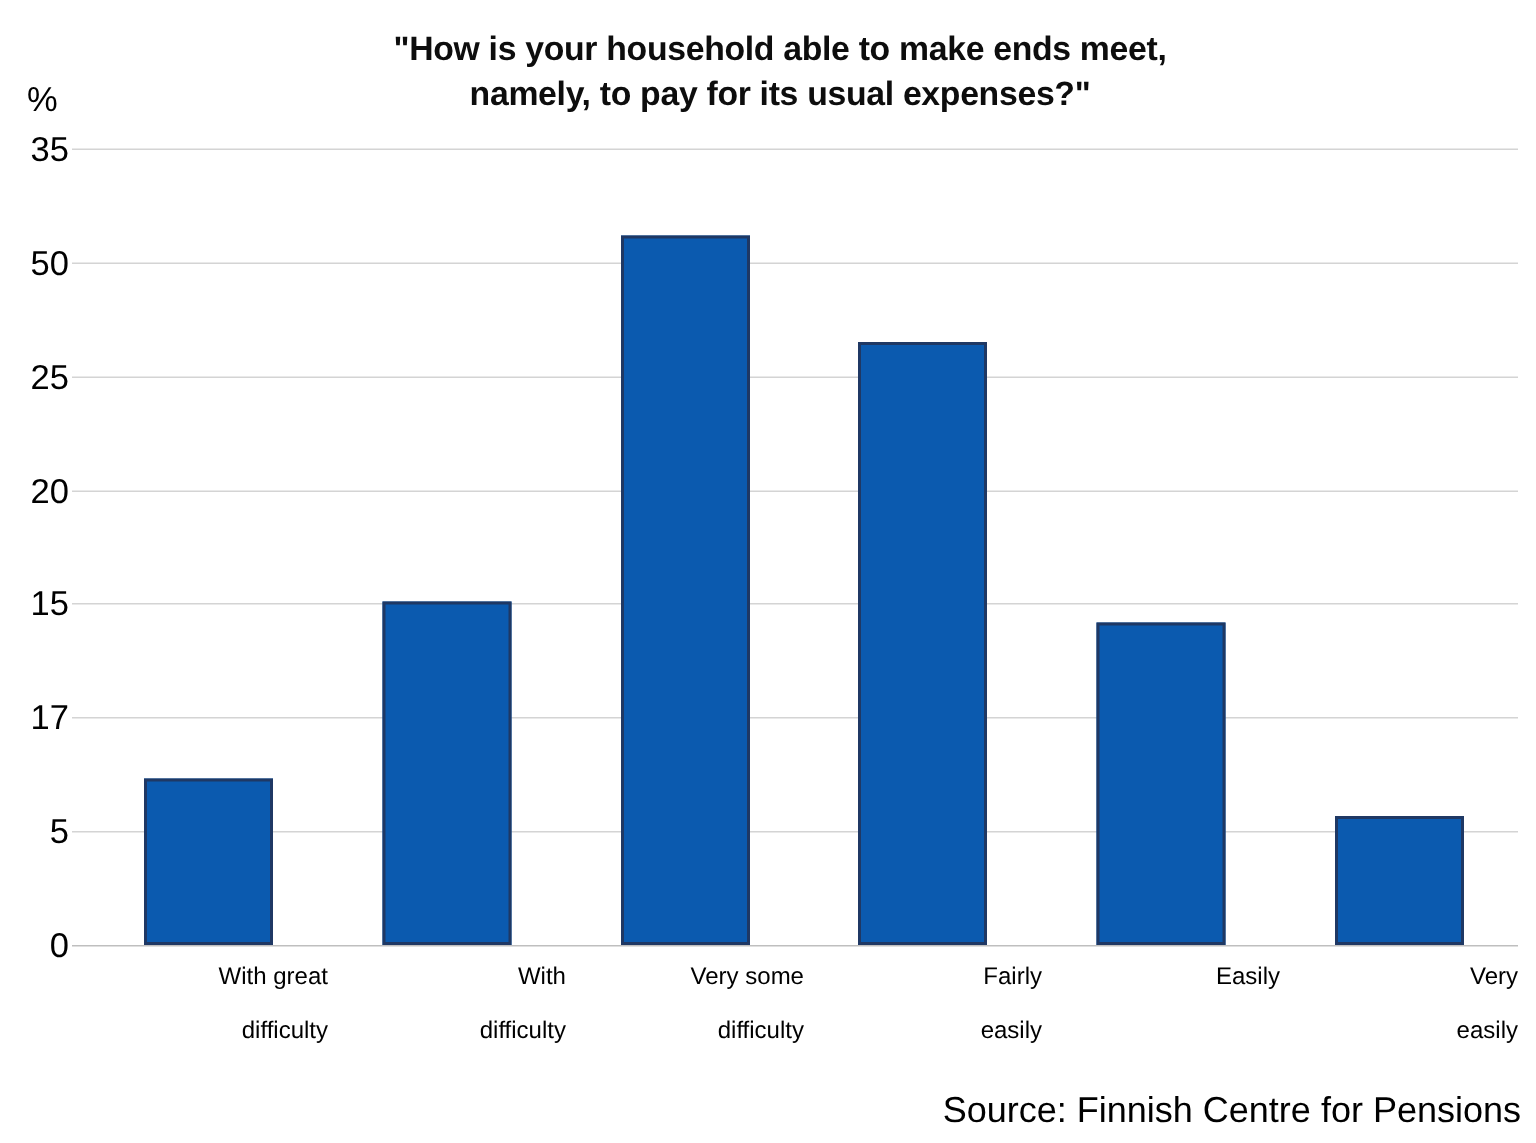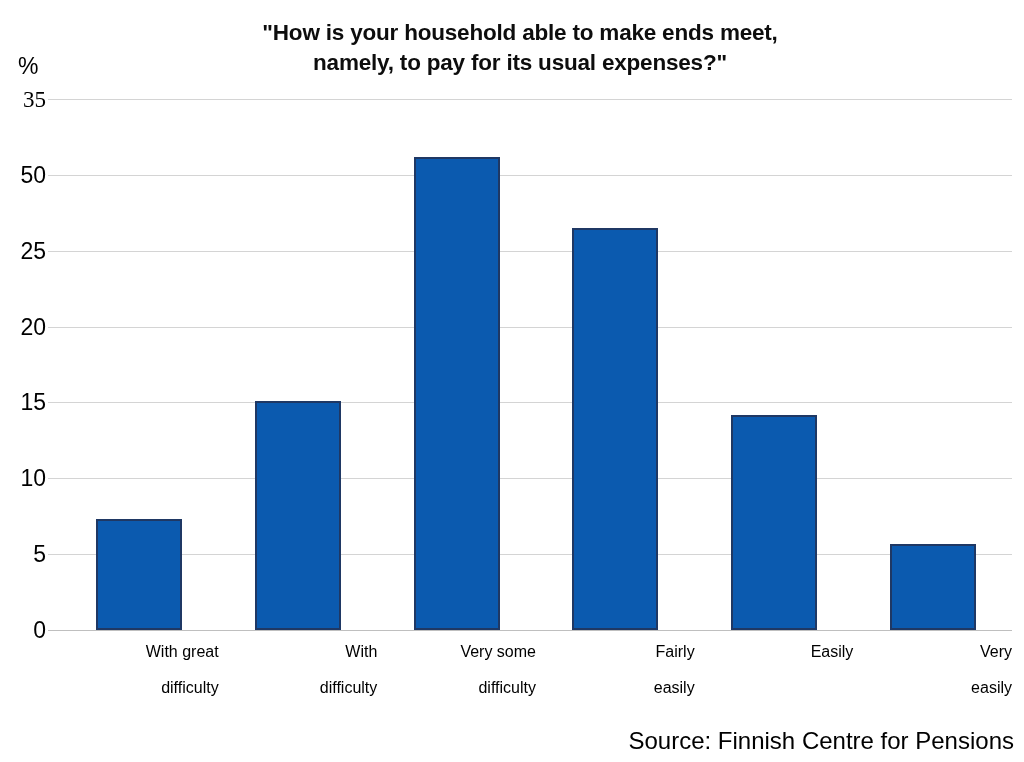--- a/index.html
+++ b/index.html
@@ -193,26 +193,26 @@
         </div>
         <div class="bar-slot" style="left: 793.333px; width: 158.667px;">
           <div class="bar" title="Very easily: 5.7" style="height: 86.4771px; background: rgb(11, 90, 175); border-color: rgb(31, 56, 100);"></div>
         </div>
       </div>
   </div>
 
   <div id="y-labels-layer">
       <div class="y-tick-label" style="left: 0px; top: 619px;">0</div>
       <div class="y-tick-label" style="left: 0px; top: 543.143px;">5</div>
-      <div class="y-tick-label" style="left: 0px; top: 467.286px;">10</div>
+      <div class="y-tick-label" style="left: 0px; top: 467.286px;">17</div>
       <div class="y-tick-label" style="left: 0px; top: 391.429px; text-align: right;">15</div>
       <div class="y-tick-label" style="left: 0px; top: 315.571px;">20</div>
       <div class="y-tick-label" style="left: 0px; top: 239.714px;">25</div>
       <div class="y-tick-label" style="left: 0px; top: 163.857px;">50</div>
-      <div class="y-tick-label" style="left: 0px; top: 88px; font-family: Liberation Serif, serif;">35</div>
+      <div class="y-tick-label" style="left: 0px; top: 88px;">35</div>
     </div>
 
   <div class="x-labels" id="x-labels">
       <div class="x-label" style="left: 0px; width: 158.667px;">
         <span class="xl-line">With great</span>
         <span class="xl-line">difficulty</span>
       </div>
       <div class="x-label" style="left: 158.667px; width: 158.667px;">
         <span class="xl-line">With</span>
         <span class="xl-line">difficulty</span>

